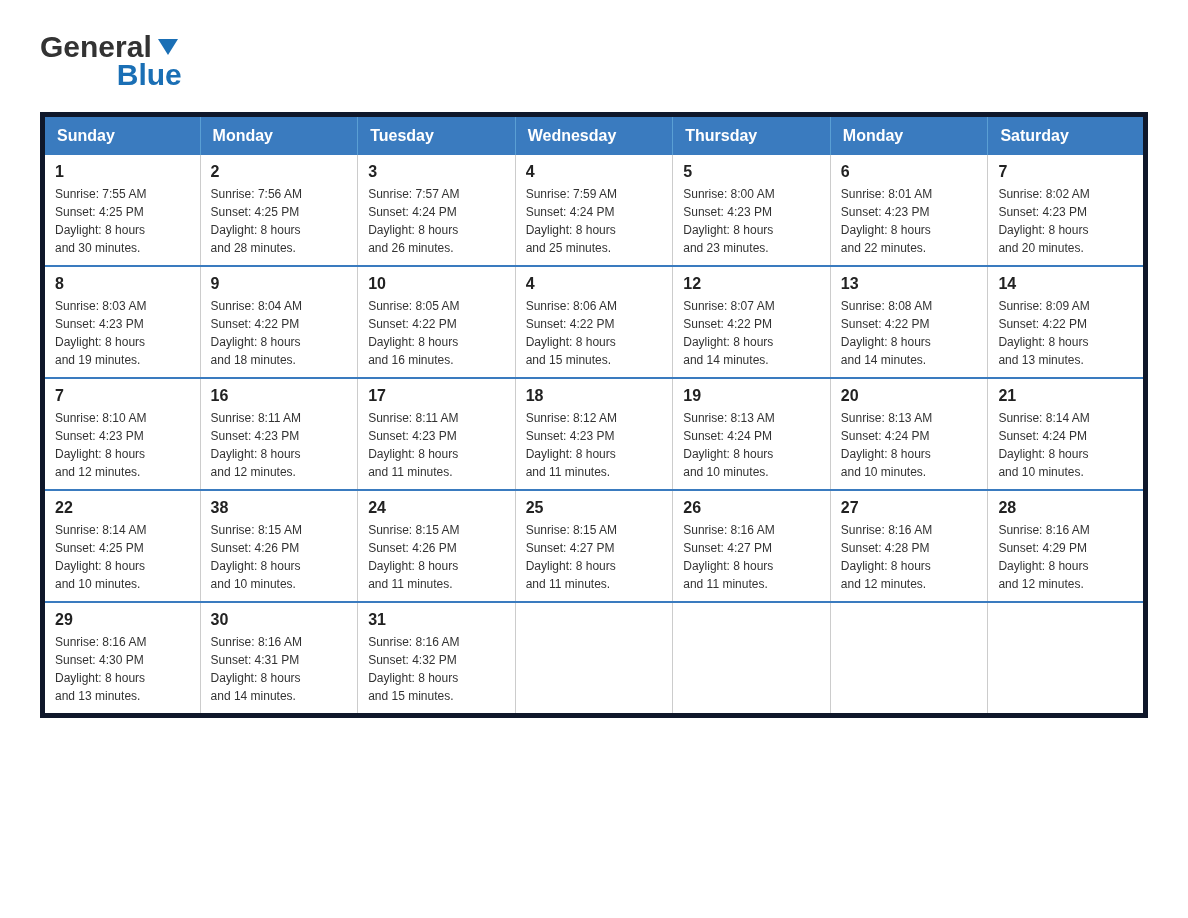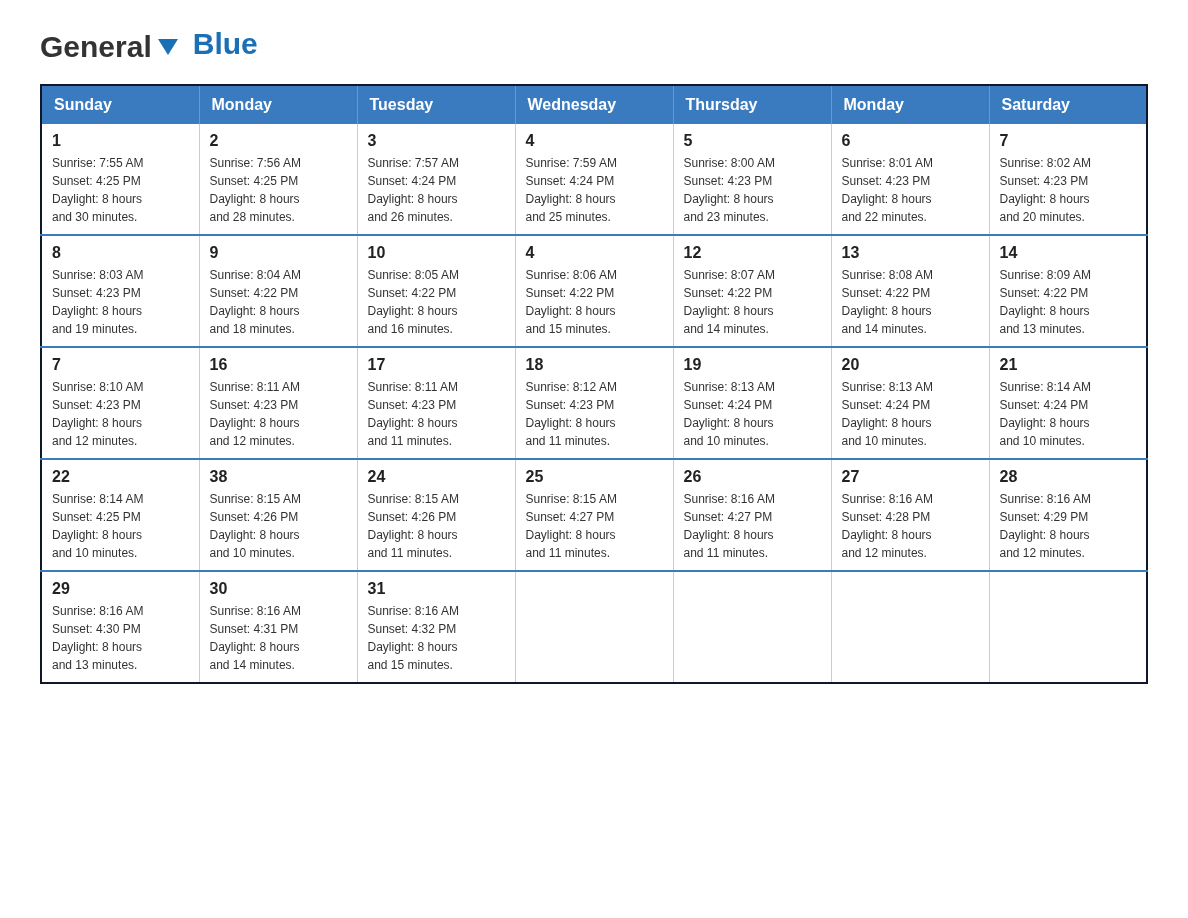--- a/index.html
+++ b/index.html
@@ -11,41 +11,41 @@
       min-height: 918px;
     }
     .header-area {
       display: flex;
       justify-content: space-between;
       align-items: flex-start;
       margin-bottom: 20px;
     }
     .logo-area {
       display: flex;
-      flex-direction: row;
-      align-items: center;
+      flex-direction: column;
+      align-items: flex-end;
     }
     .title-area {
       text-align: right;
     }
     .month-title {
       font-size: 52px;
       font-weight: bold;
       color: #222;
       line-height: 1.1;
     }
     .location-title {
       font-size: 24px;
       color: #555;
       margin-top: 4px;
     }
     .calendar-table {
       width: 100%;
       border-collapse: collapse;
-      border: 2px solid #0f172a;
+      border: 5px solid #0f172a;
     }
     .calendar-table th {
       background-color: #3a7bbf;
       color: #fff;
       font-size: 16px;
       font-weight: bold;
       padding: 10px 12px;
       text-align: left;
       border-right: 1px solid #5a9fd4;
     }

